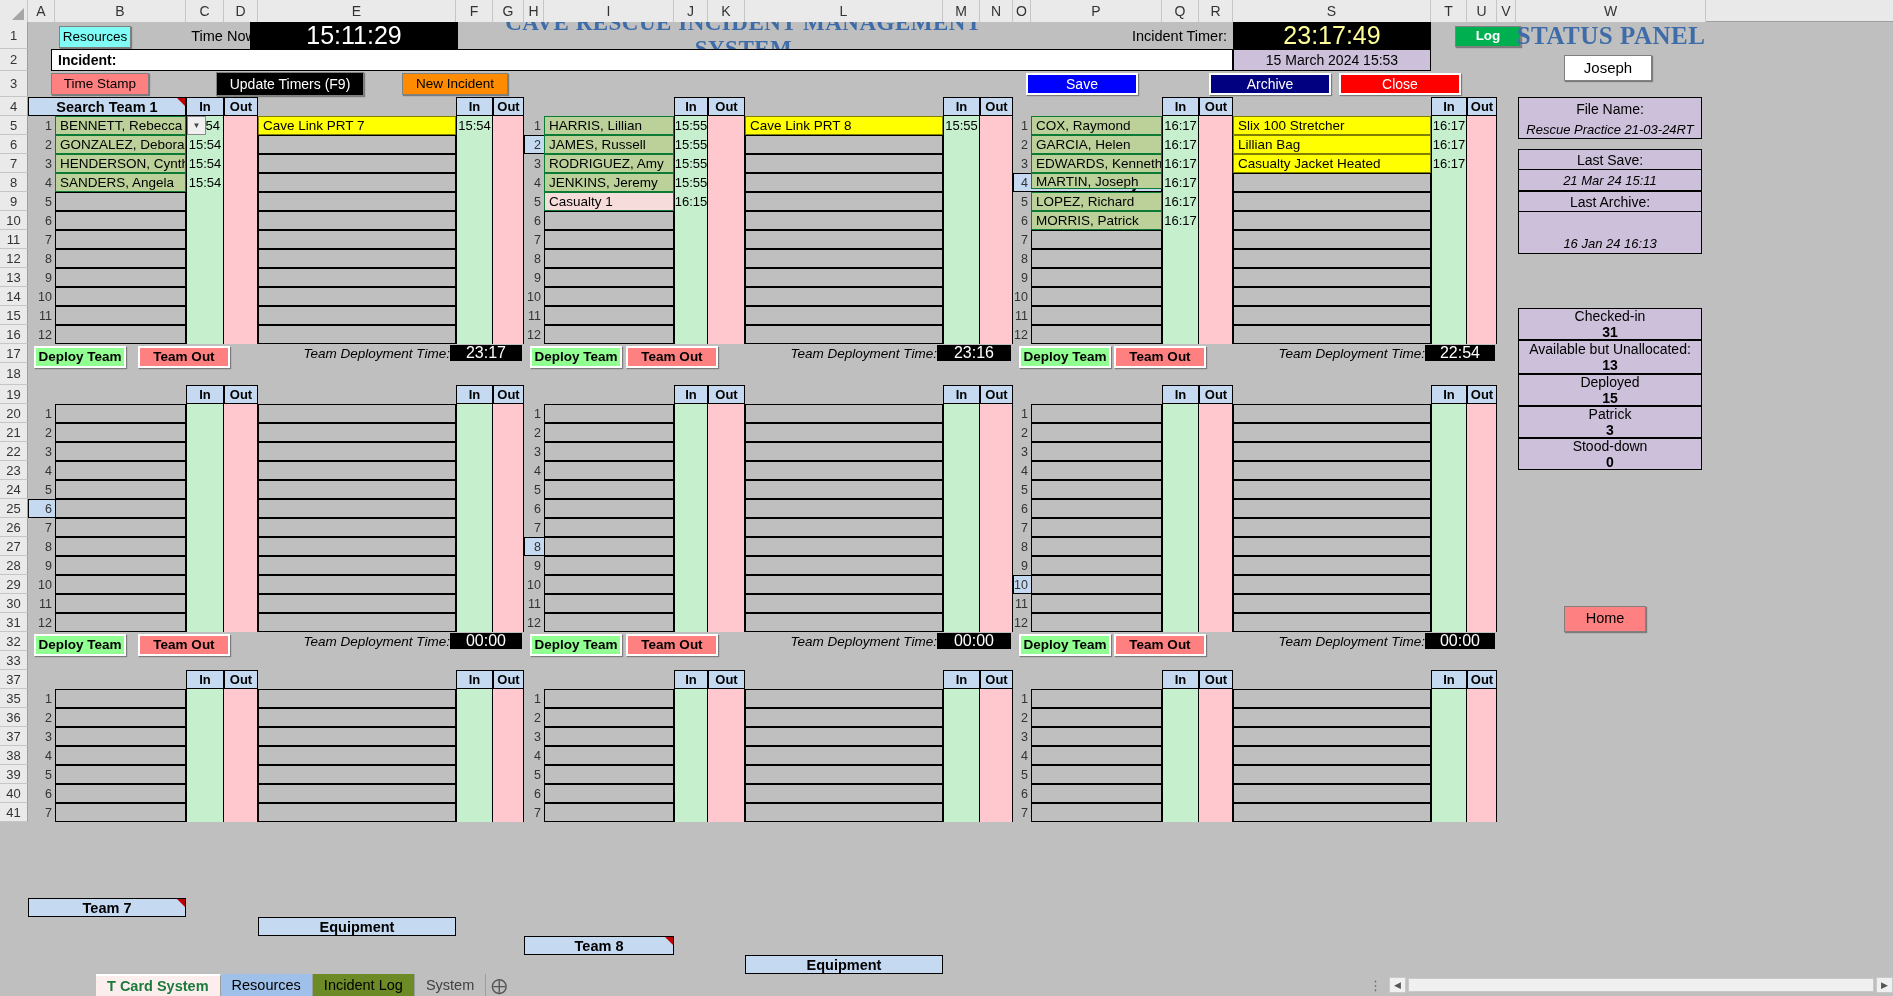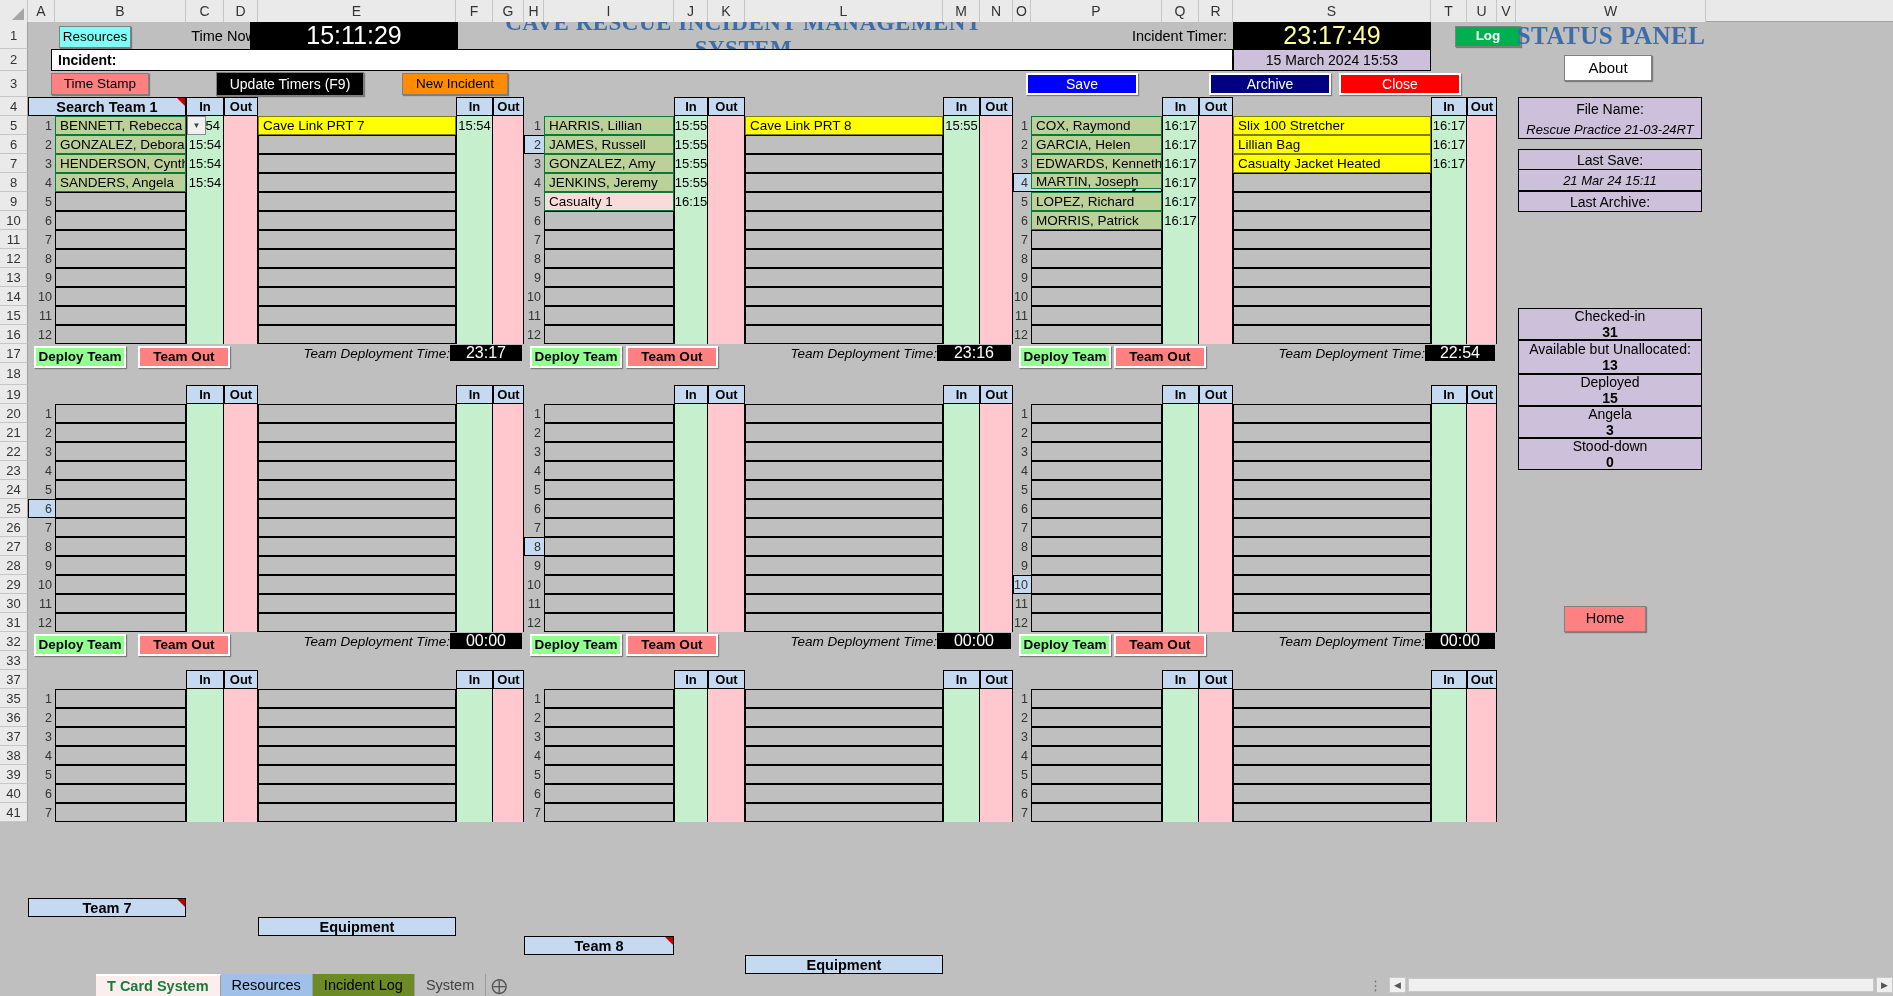--- a/index.html
+++ b/index.html
@@ -293,21 +293,21 @@
       <div class="cellbox " style="left: 158px; top: 0px; width: 80px; height: 27px;;display:flex;align-items:center;justify-content:flex-end;font-size:14.5px;padding-right:6px;">Time Now:</div>
       <div class="cellbox blackbox" style="left: 222px; top: 0px; width: 208px; height: 27px;;font-size:25px;color:#fff;">15:11:29</div>
       <div class="cellbox title-main" style="left: 428px; top: 0px; width: 575px; height: 27px;;display:flex;align-items:center;justify-content:center;">CAVE RESCUE INCIDENT MANAGEMENT SYSTEM</div>
       <div class="cellbox " style="left: 1003px; top: 0px; width: 202px; height: 27px;;display:flex;align-items:center;justify-content:flex-end;font-size:14.5px;padding-right:6px;">Incident Timer:</div>
       <div class="cellbox blackbox" style="left: 1205px; top: 0px; width: 198px; height: 27px;;font-size:25px;color:#ffff99;">23:17:49</div>
       <div class="cellbox btn" style="left: 1427px; top: 4px; width: 66px; height: 21px;;background:#00b050;color:#fff;font-size:13.5px;">Log</div>
       <div class="cellbox sp-title" style="left: 1488px; top: 0px; width: 190px; height: 27px;;display:flex;align-items:center;justify-content:center;">STATUS PANEL</div>
       <div class="cellbox " style="left: 23px; top: 27px; width: 1182px; height: 22px;;background:#fff;border:1px solid #000;"></div>
       <div class="cellbox " style="left: 27px; top: 27px; width: 90px; height: 22px;;display:flex;align-items:center;font-weight:bold;font-size:14px;padding-left:3px;">Incident:</div>
       <div class="cellbox " style="left: 1205px; top: 27px; width: 198px; height: 22px;;background:#ccc0da;border:1px solid #000;display:flex;align-items:center;justify-content:center;font-size:14px;">15 March 2024 15:53</div>
-      <div class="cellbox btn" style="left: 1536px; top: 33px; width: 88px; height: 26px;;background:#fff;color:#000;font-size:15px;font-weight:normal;">About</div>
+      <div class="cellbox btn" style="left: 1536px; top: 33px; width: 88px; height: 26px;;background:#fff;color:#000;font-size:15px;font-weight:normal;">Joseph</div>
       <div class="cellbox btn" style="left: 23px; top: 51px; width: 98px; height: 22px;;background:#ff8080;color:#000;font-size:13.5px;font-weight:normal;">Time Stamp</div>
       <div class="cellbox btn" style="left: 188px; top: 50px; width: 148px; height: 24px;;background:#000;color:#fff;font-size:14px;font-weight:normal;">Update Timers (F9)</div>
       <div class="cellbox btn" style="left: 374px; top: 51px; width: 106px; height: 22px;;background:#ff8c00;color:#000;font-size:13.5px;font-weight:normal;">New Incident</div>
       <div class="cellbox btn" style="left: 998px; top: 51px; width: 112px; height: 22px;;background:#0000ff;color:#fff;font-size:14px;font-weight:normal;border:2px solid #fff;">Save</div>
       <div class="cellbox btn" style="left: 1181px; top: 51px; width: 122px; height: 22px;;background:#000080;color:#fff;font-size:14px;font-weight:normal;border:2px solid #fff;">Archive</div>
       <div class="cellbox btn" style="left: 1311px; top: 51px; width: 122px; height: 22px;;background:#ff0000;color:#fff;font-size:14px;font-weight:normal;border:2px solid #fff;">Close</div>
       <div class="cellbox team-header" style="left: 0px; top: 75px; width: 158px; height: 19px;">Search Team 1<span class="note-flag"></span></div>
       <div class="cellbox col-inout" style="left: 158px; top: 75px; width: 38px; height: 19px;">In</div>
       <div class="cellbox col-inout" style="left: 196px; top: 75px; width: 34px; height: 19px;">Out</div>
       <div class="cellbox team-header" style="left: 230px; top: 75px; width: 198px; height: 19px;">Equipment</div>
@@ -423,21 +423,21 @@
       <div class="cellbox time-in" style="left: 915px; top: 94px; width: 37px; height: 19px;;border-left:1px solid #000;border-right:1px solid #000;">15:55</div>
       <div class="cellbox time-out" style="left: 952px; top: 94px; width: 33px; height: 19px;;border-right:1px solid #000;display:flex;align-items:center;justify-content:center;font-size:13px;"></div>
       <div class="cellbox " style="left: 496px; top: 113px; width: 20px; height: 19px;;display:flex;align-items:center;justify-content:flex-end;padding-right:3px;font-size:12.5px;color:#333;">2</div>
       <div class="cellbox name-cell filled" style="left: 516px; top: 113px; width: 130px; height: 19px;">JAMES, Russell</div>
       <div class="cellbox time-in" style="left: 646px; top: 113px; width: 34px; height: 19px;;border-left:1px solid #000;border-right:1px solid #000;">15:55</div>
       <div class="cellbox time-out" style="left: 680px; top: 113px; width: 37px; height: 19px;;border-right:1px solid #000;display:flex;align-items:center;justify-content:center;font-size:13px;"></div>
       <div class="cellbox equip-cell" style="left: 717px; top: 113px; width: 198px; height: 19px;"></div>
       <div class="cellbox time-in" style="left: 915px; top: 113px; width: 37px; height: 19px;;border-left:1px solid #000;border-right:1px solid #000;"></div>
       <div class="cellbox time-out" style="left: 952px; top: 113px; width: 33px; height: 19px;;border-right:1px solid #000;display:flex;align-items:center;justify-content:center;font-size:13px;"></div>
       <div class="cellbox " style="left: 496px; top: 132px; width: 20px; height: 19px;;display:flex;align-items:center;justify-content:flex-end;padding-right:3px;font-size:12.5px;color:#333;">3</div>
-      <div class="cellbox name-cell filled" style="left: 516px; top: 132px; width: 130px; height: 19px;">GONZALEZ, Amy</div>
+      <div class="cellbox name-cell filled" style="left: 516px; top: 132px; width: 130px; height: 19px;">RODRIGUEZ, Amy</div>
       <div class="cellbox time-in" style="left: 646px; top: 132px; width: 34px; height: 19px;;border-left:1px solid #000;border-right:1px solid #000;">15:55</div>
       <div class="cellbox time-out" style="left: 680px; top: 132px; width: 37px; height: 19px;;border-right:1px solid #000;display:flex;align-items:center;justify-content:center;font-size:13px;"></div>
       <div class="cellbox equip-cell" style="left: 717px; top: 132px; width: 198px; height: 19px;"></div>
       <div class="cellbox time-in" style="left: 915px; top: 132px; width: 37px; height: 19px;;border-left:1px solid #000;border-right:1px solid #000;"></div>
       <div class="cellbox time-out" style="left: 952px; top: 132px; width: 33px; height: 19px;;border-right:1px solid #000;display:flex;align-items:center;justify-content:center;font-size:13px;"></div>
       <div class="cellbox " style="left: 496px; top: 151px; width: 20px; height: 19px;;display:flex;align-items:center;justify-content:flex-end;padding-right:3px;font-size:12.5px;color:#333;">4</div>
       <div class="cellbox name-cell filled" style="left: 516px; top: 151px; width: 130px; height: 19px;">JENKINS, Jeremy</div>
       <div class="cellbox time-in" style="left: 646px; top: 151px; width: 34px; height: 19px;;border-left:1px solid #000;border-right:1px solid #000;">15:55</div>
       <div class="cellbox time-out" style="left: 680px; top: 151px; width: 37px; height: 19px;;border-right:1px solid #000;display:flex;align-items:center;justify-content:center;font-size:13px;"></div>
       <div class="cellbox equip-cell" style="left: 717px; top: 151px; width: 198px; height: 19px;"></div>
@@ -1068,34 +1068,35 @@
       <div class="cellbox time-in" style="left: 1134px; top: 781px; width: 37px; height: 19px;;border-left:1px solid #000;border-right:1px solid #000;"></div>
       <div class="cellbox time-out" style="left: 1171px; top: 781px; width: 34px; height: 19px;;border-right:1px solid #000;display:flex;align-items:center;justify-content:center;font-size:13px;"></div>
       <div class="cellbox equip-cell" style="left: 1205px; top: 781px; width: 198px; height: 19px;"></div>
       <div class="cellbox time-in" style="left: 1403px; top: 781px; width: 36px; height: 19px;;border-left:1px solid #000;border-right:1px solid #000;"></div>
       <div class="cellbox time-out" style="left: 1439px; top: 781px; width: 30px; height: 19px;;border-right:1px solid #000;display:flex;align-items:center;justify-content:center;font-size:13px;"></div>
       <div class="cellbox sp-cell" style="left: 1490px; top: 75px; width: 184px; height: 24px;;flex-direction:column;">File Name:</div>
       <div class="cellbox sp-cell italic" style="left: 1490px; top: 98px; width: 184px; height: 19px;;border-top:none;font-size:13px;">Rescue Practice 21-03-24RT</div>
       <div class="cellbox sp-cell" style="left: 1490px; top: 127px; width: 184px; height: 21px;">Last Save:</div>
       <div class="cellbox sp-cell italic" style="left: 1490px; top: 148px; width: 184px; height: 21px;;border-top:none;font-size:13px;">21 Mar 24 15:11</div>
       <div class="cellbox sp-cell" style="left: 1490px; top: 169px; width: 184px; height: 21px;">Last Archive:</div>
+      <div class="cellbox sp-cell italic" style="left: 1490px; top: 190px; width: 184px; height: 42px;;border-top:none;font-size:13px;align-items:flex-end;padding-bottom:2px;">16 Jan 24 16:13</div>
       <div class="cellbox sp-cell" style="left: 1490px; top: 286px; width: 184px; height: 32px;;flex-direction:column;justify-content:center;line-height:1.15;">
         <div style="font-size: 14px;">Checked-in</div>
         <div style="font-size: 14px; font-weight: bold;">31</div>
       </div>
       <div class="cellbox sp-cell" style="left: 1490px; top: 318px; width: 184px; height: 34px;;flex-direction:column;justify-content:center;line-height:1.15;">
         <div style="font-size: 14px;">Available but Unallocated:</div>
         <div style="font-size: 14px; font-weight: bold;">13</div>
       </div>
       <div class="cellbox sp-cell" style="left: 1490px; top: 352px; width: 184px; height: 32px;;flex-direction:column;justify-content:center;line-height:1.15;">
         <div style="font-size: 14px;">Deployed</div>
         <div style="font-size: 14px; font-weight: bold;">15</div>
       </div>
       <div class="cellbox sp-cell" style="left: 1490px; top: 384px; width: 184px; height: 32px;;flex-direction:column;justify-content:center;line-height:1.15;">
-        <div style="font-size: 14px;">Angela</div>
+        <div style="font-size: 14px;">Patrick</div>
         <div style="font-size: 14px; font-weight: bold;">3</div>
       </div>
       <div class="cellbox sp-cell" style="left: 1490px; top: 416px; width: 184px; height: 32px;;flex-direction:column;justify-content:center;line-height:1.15;">
         <div style="font-size: 14px;">Stood-down</div>
         <div style="font-size: 14px; font-weight: bold;">0</div>
       </div>
       <div class="cellbox btn" style="left: 1536px; top: 584px; width: 82px; height: 26px;;background:#ff8080;color:#000;font-size:14.5px;font-weight:normal;">Home</div>
     </div>
 
   <div class="tabbar">

